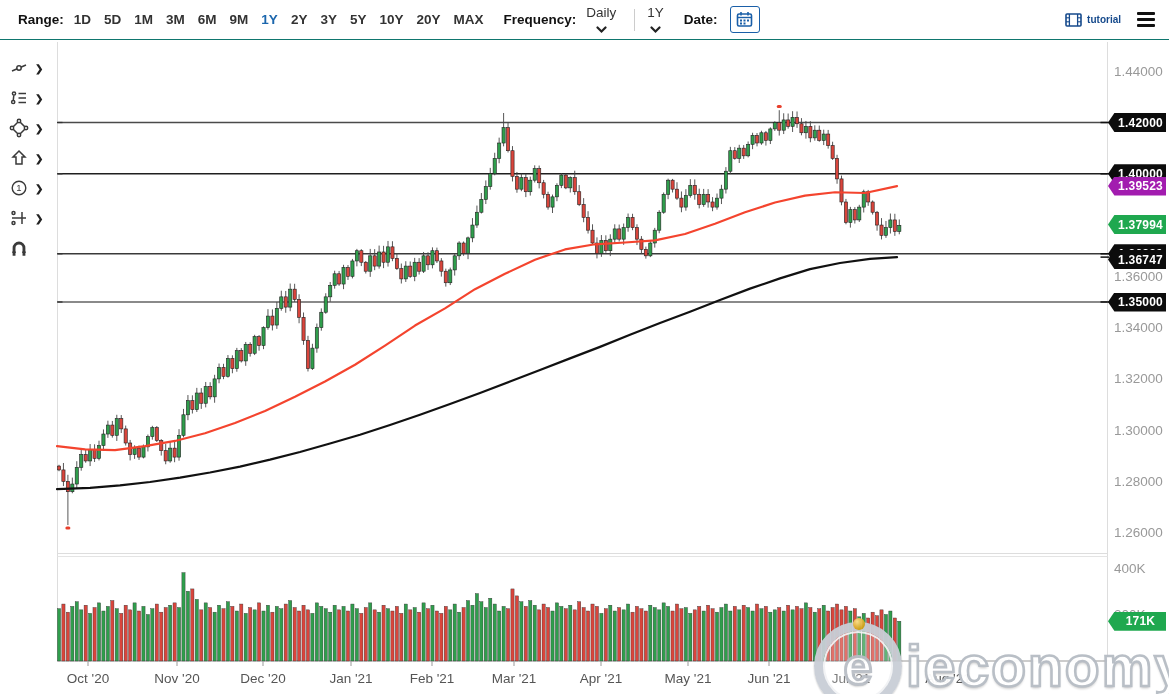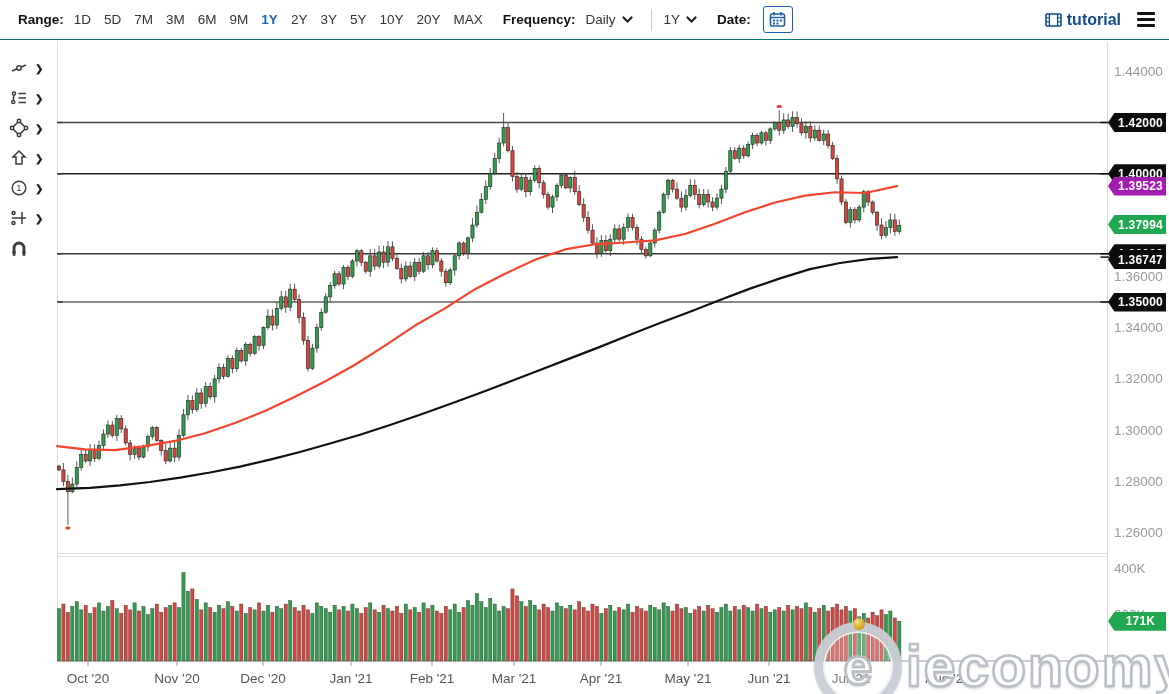--- a/index.html
+++ b/index.html
@@ -5,29 +5,29 @@
   html,body{margin:0;padding:0;background:#fff;}
   body{width:1169px;height:694px;overflow:hidden;font-family:"Liberation Sans",sans-serif;position:relative;}
   #app{position:absolute;inset:0;}
   svg text{font-family:"Liberation Sans",sans-serif;}
 
   
   .toolbar{position:absolute;left:0;top:0;width:1169px;height:40px;background:#fff;
     border-bottom:1px solid #0f766e;display:flex;align-items:center;z-index:20;padding-left:18px;box-sizing:border-box;}
   .tb-label{font-weight:700;font-size:13.5px;color:#111;margin-right:10px;}
   #range-items{display:flex;align-items:center;gap:13px;margin-right:20px;}
-  .range-item{font-size:13.5px;color:#333;cursor:pointer;text-decoration:none;}
+  .range-item{font-size:13.5px;color:#333;cursor:pointer;text-decoration:none;font-weight:bold;}
   .range-item.active{color:#1b66ad;font-weight:700;}
-  .dd{display:flex;align-items:center;gap:6px;cursor:pointer;margin-right:6px;}
+  .dd{display:flex;align-items:center;gap:6px;cursor:pointer;margin-right:6px;flex-direction:column;}
   .dd-value{font-size:13.5px;color:#333;}
   .sep{width:1px;height:22px;background:#ccc;margin:0 12px;}
   .cal-btn{width:30px;height:27px;border:1.5px solid #1a5fa8;border-radius:3px;background:#fff;
     display:flex;align-items:center;justify-content:center;cursor:pointer;padding:0;margin-left:2px;}
   .tb-right{margin-left:auto;display:flex;align-items:center;gap:14px;padding-right:12px;}
-  .tutorial{display:flex;align-items:center;gap:5px;color:#164a8c;font-weight:700;font-size:16px;cursor:pointer;text-decoration:none;}
+  .tutorial{display:flex;align-items:center;gap:5px;color:#164a8c;font-weight:700;font-size:10px;cursor:pointer;text-decoration:none;}
   .hamburger{display:flex;flex-direction:column;gap:3px;cursor:pointer;padding:2px;}
   .hamburger span{display:block;width:18px;height:3px;background:#111;border-radius:1px;}
 
   
   .sidebar{position:absolute;left:0;top:41px;width:56px;bottom:0;background:#fff;z-index:15;padding-top:12px;box-sizing:border-box;}
   .tool-row{height:30px;display:flex;align-items:center;padding-left:8px;cursor:pointer;}
   .tool-ico{width:22px;height:22px;display:flex;align-items:center;justify-content:center;}
   .tool-chev{font-size:10px;font-weight:700;color:#222;margin-left:5px;}
 
   
@@ -688,21 +688,21 @@
       <text x="1114" y="537.24" font-size="13.5" fill="#999">1.26000</text>
       <text x="1114" y="572.5" font-size="13.5" fill="#999">400K</text>
       <text x="1114" y="619" font-size="13.5" fill="#999">200K</text>
     </svg>
 
   <div class="toolbar">
     <span class="tb-label">Range:</span>
     <div id="range-items">
         <a class="range-item">1D</a>
         <a class="range-item">5D</a>
-        <a class="range-item">7M</a>
+        <a class="range-item">1M</a>
         <a class="range-item">3M</a>
         <a class="range-item">6M</a>
         <a class="range-item">9M</a>
         <a class="range-item active">1Y</a>
         <a class="range-item">2Y</a>
         <a class="range-item">3Y</a>
         <a class="range-item">5Y</a>
         <a class="range-item">10Y</a>
         <a class="range-item">20Y</a>
         <a class="range-item">MAX</a>

